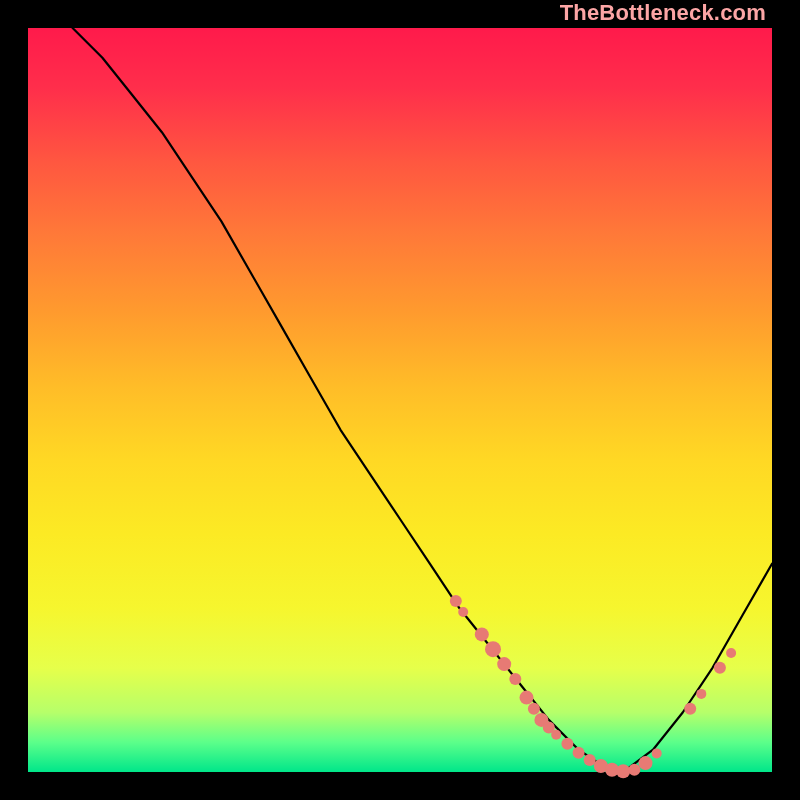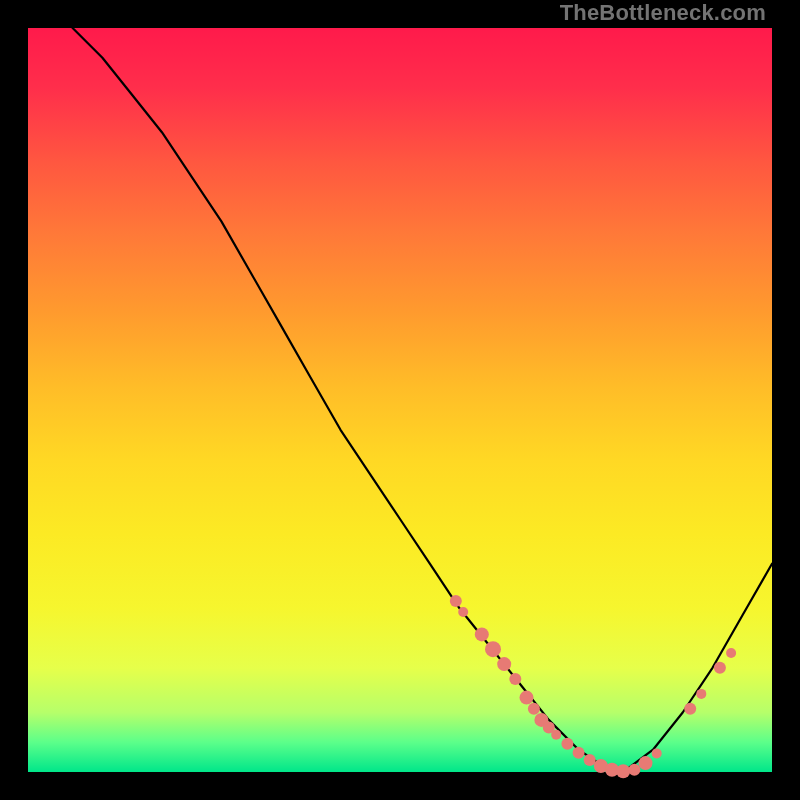--- a/index.html
+++ b/index.html
@@ -32,21 +32,21 @@
       #00e68a 100%
     );
   }
   .watermark {
     position: absolute;
     top: 0px;
     right: 34px;
     font-family: Arial, Helvetica, sans-serif;
     font-size: 22px;
     font-weight: 600;
-    color: #737373;
+    color: #fca5a5;
     letter-spacing: 0.2px;
   }
   svg {
     position: absolute;
     left: 0;
     top: 0;
   }
 </style>
 </head>
 <body>

